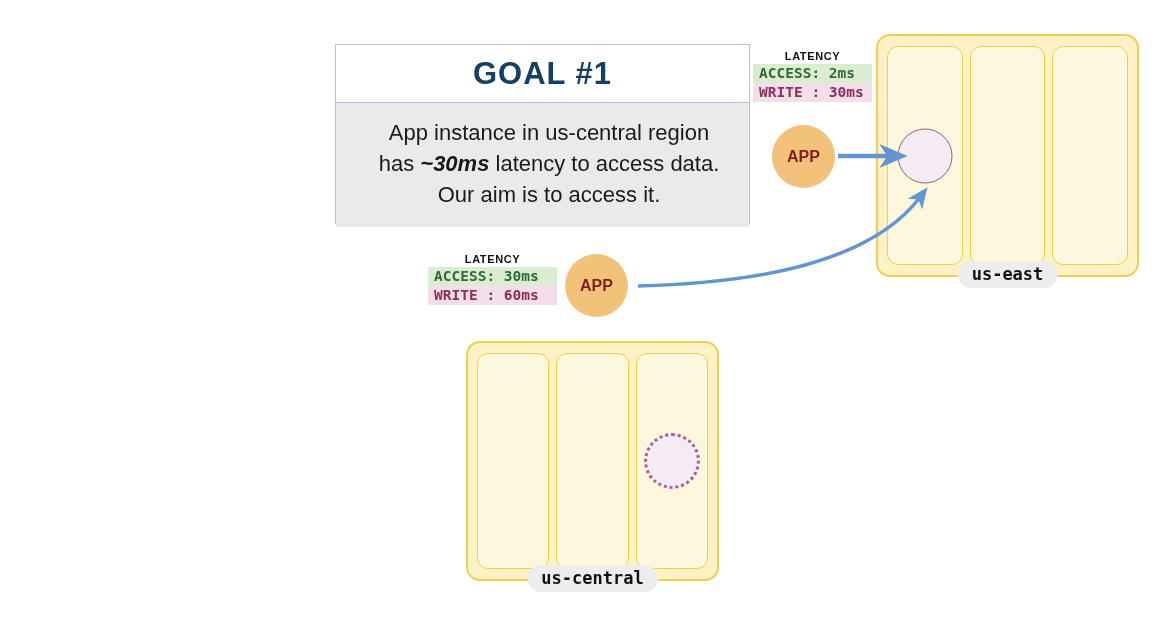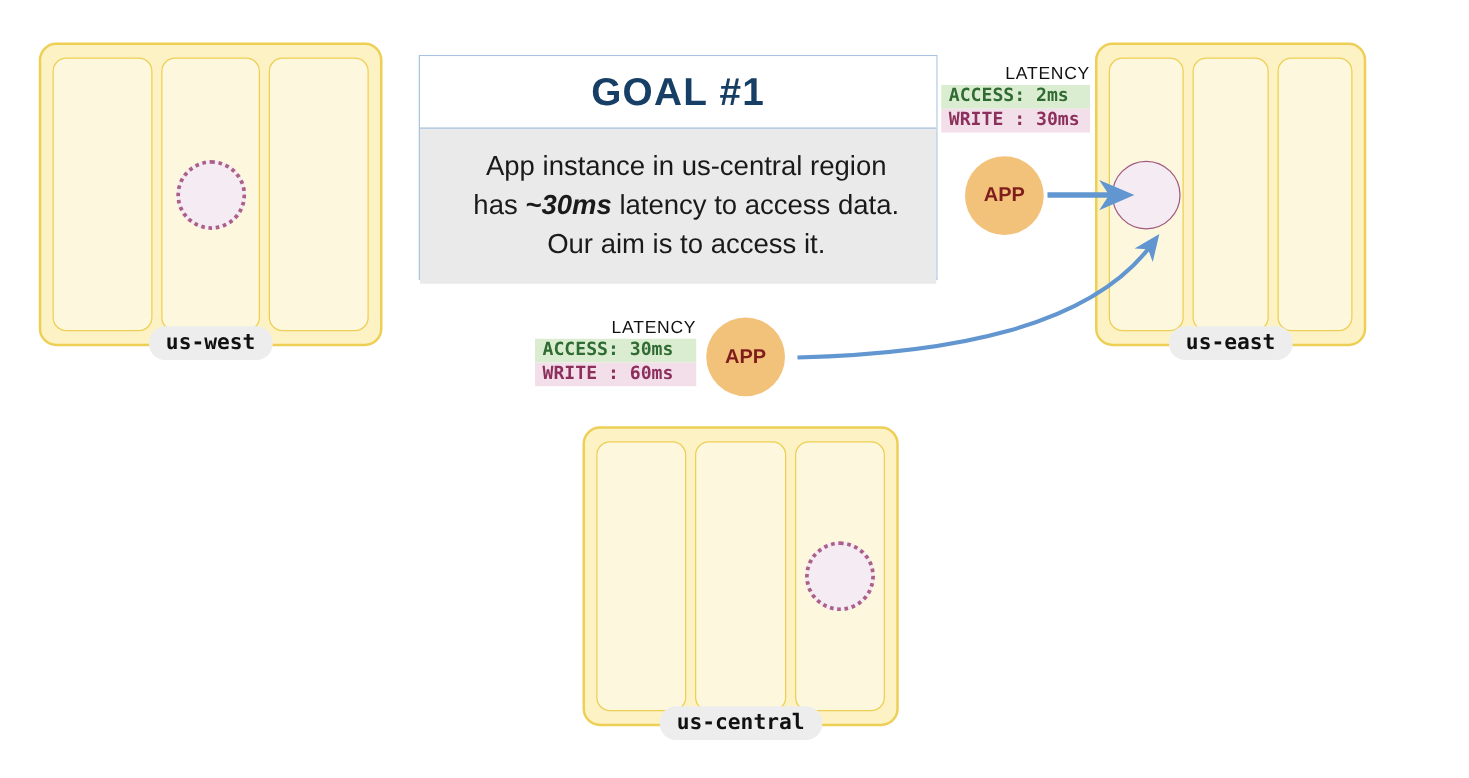--- a/index.html
+++ b/index.html
@@ -118,24 +118,24 @@
     font-style: italic;
   }
 
   
   .latency-box {
     position: absolute;
     z-index: 9;
     font-family: "DejaVu Sans Mono", "Liberation Mono", monospace;
   }
   .latency-title {
-    text-align: right;
-    font-family: "Liberation Sans", sans-serif;
-    font-size: 14px;
-    font-weight: 400;
+    text-align: center;
+    font-family: "Liberation Sans", sans-serif;
+    font-size: 11px;
+    font-weight: 700;
     color: #111111;
     letter-spacing: 0.6px;
     padding-bottom: 2px;
   }
   .latency-row {
     font-size: 14.5px;
     font-weight: 700;
     padding: 1px 16px 2px 6px;
     white-space: pre;
   }
@@ -167,30 +167,22 @@
   <svg class="arrow-layer" viewBox="0 0 1175 622" width="1175" height="622">
     <defs>
       <marker id="ah" markerWidth="7" markerHeight="7" refX="3.1" refY="3.1" orient="auto" markerUnits="strokeWidth">
         <path d="M0,0.35 L6.4,3.1 L0,5.85 L1.8,3.1 Z" fill="#6196d0"></path>
       </marker>
     </defs>
     <line x1="838" y1="156" x2="893" y2="156" stroke="#6196d0" stroke-width="4.4" marker-end="url(#ah)"></line>
     <path d="M 638,286 C 760,283 872,262 921,196" fill="none" stroke="#6196d0" stroke-width="3.3" marker-end="url(#ah)"></path>
   </svg>
 
-  <div class="region" style="left:31px; top:34px; width:275px; height:243px;">
-    <div class="zone"></div>
-    <div class="zone">
-      <div class="replica dotted" style="left:50%; top:50%; width:56px; height:56px; transform:translate(-50%,-50%);"></div>
-    </div>
-    <div class="zone"></div>
-    <div class="region-label">us-west</div>
-  </div>
-
-  <div class="region" style="left:876px; top:34px; width:217px; height:243px;">
+
+  <div class="region" style="left:876px; top:34px; width:263px; height:243px;">
     <div class="zone">
       <div class="replica solid" style="left:50%; top:50%; width:55px; height:55px; transform:translate(-50%,-50%);"></div>
     </div>
     <div class="zone"></div>
     <div class="zone"></div>
     <div class="region-label">us-east</div>
   </div>
 
   <div class="region" style="left:466px; top:341px; width:253px; height:240px;">
     <div class="zone"></div>

